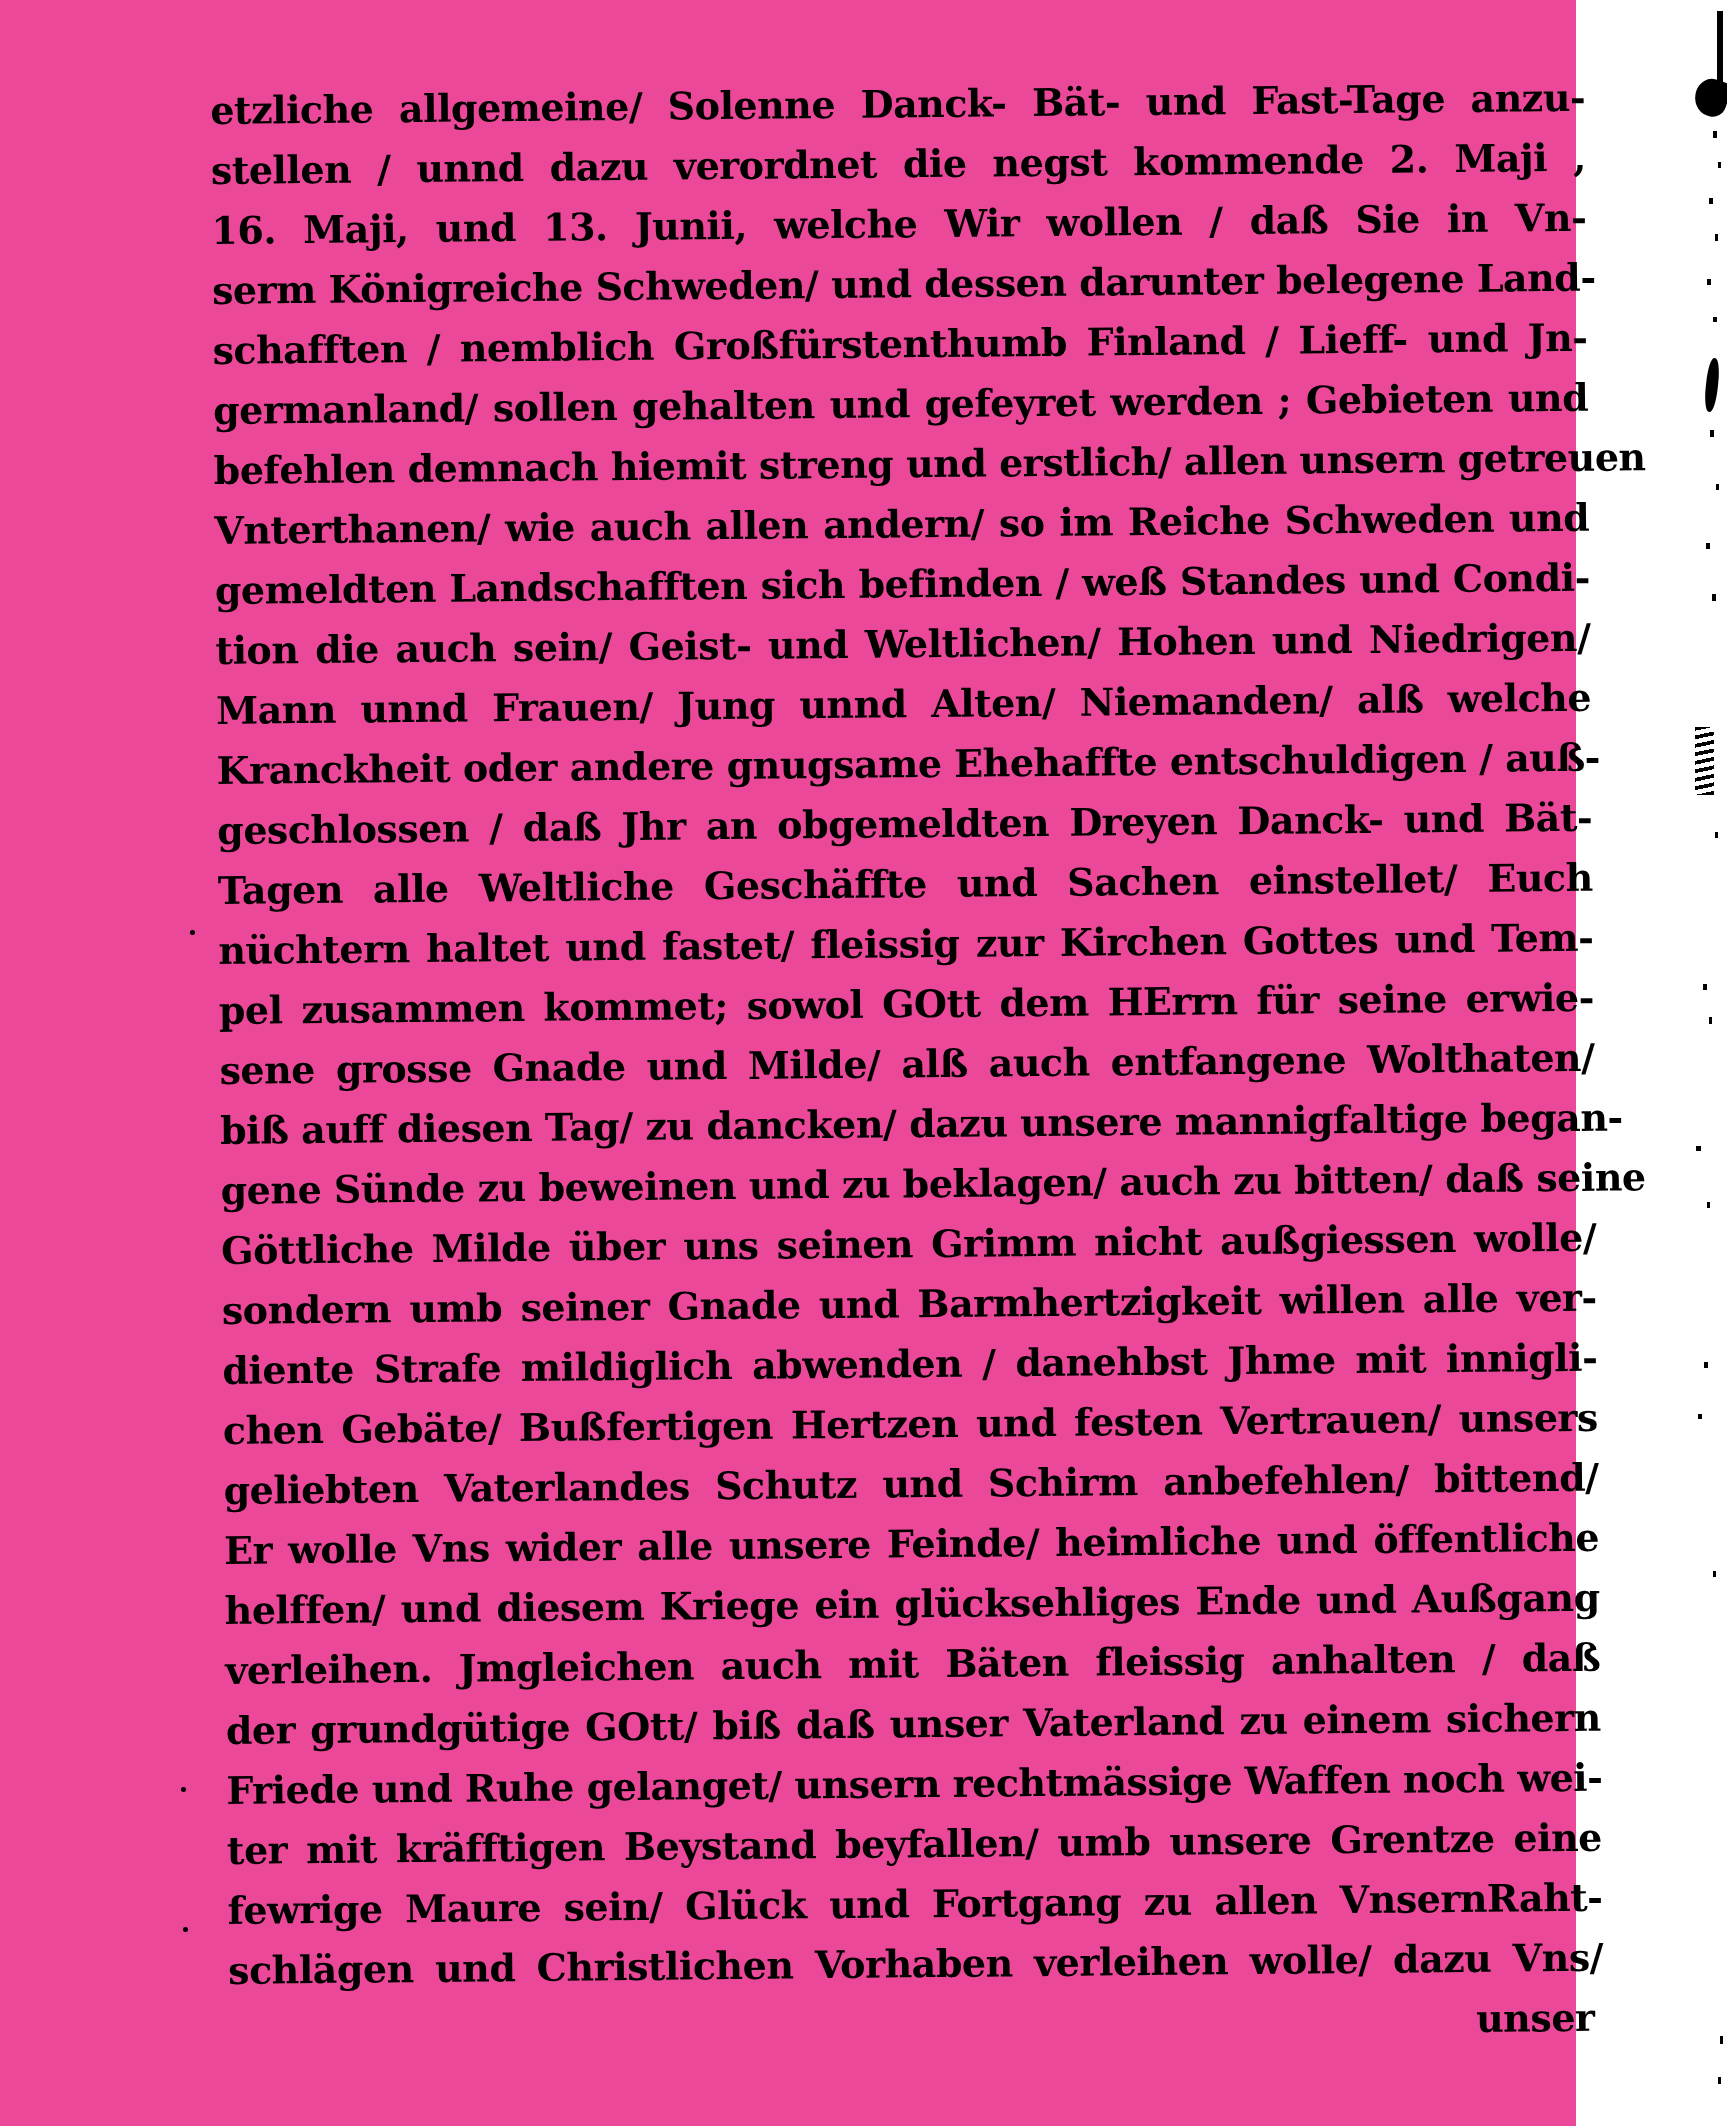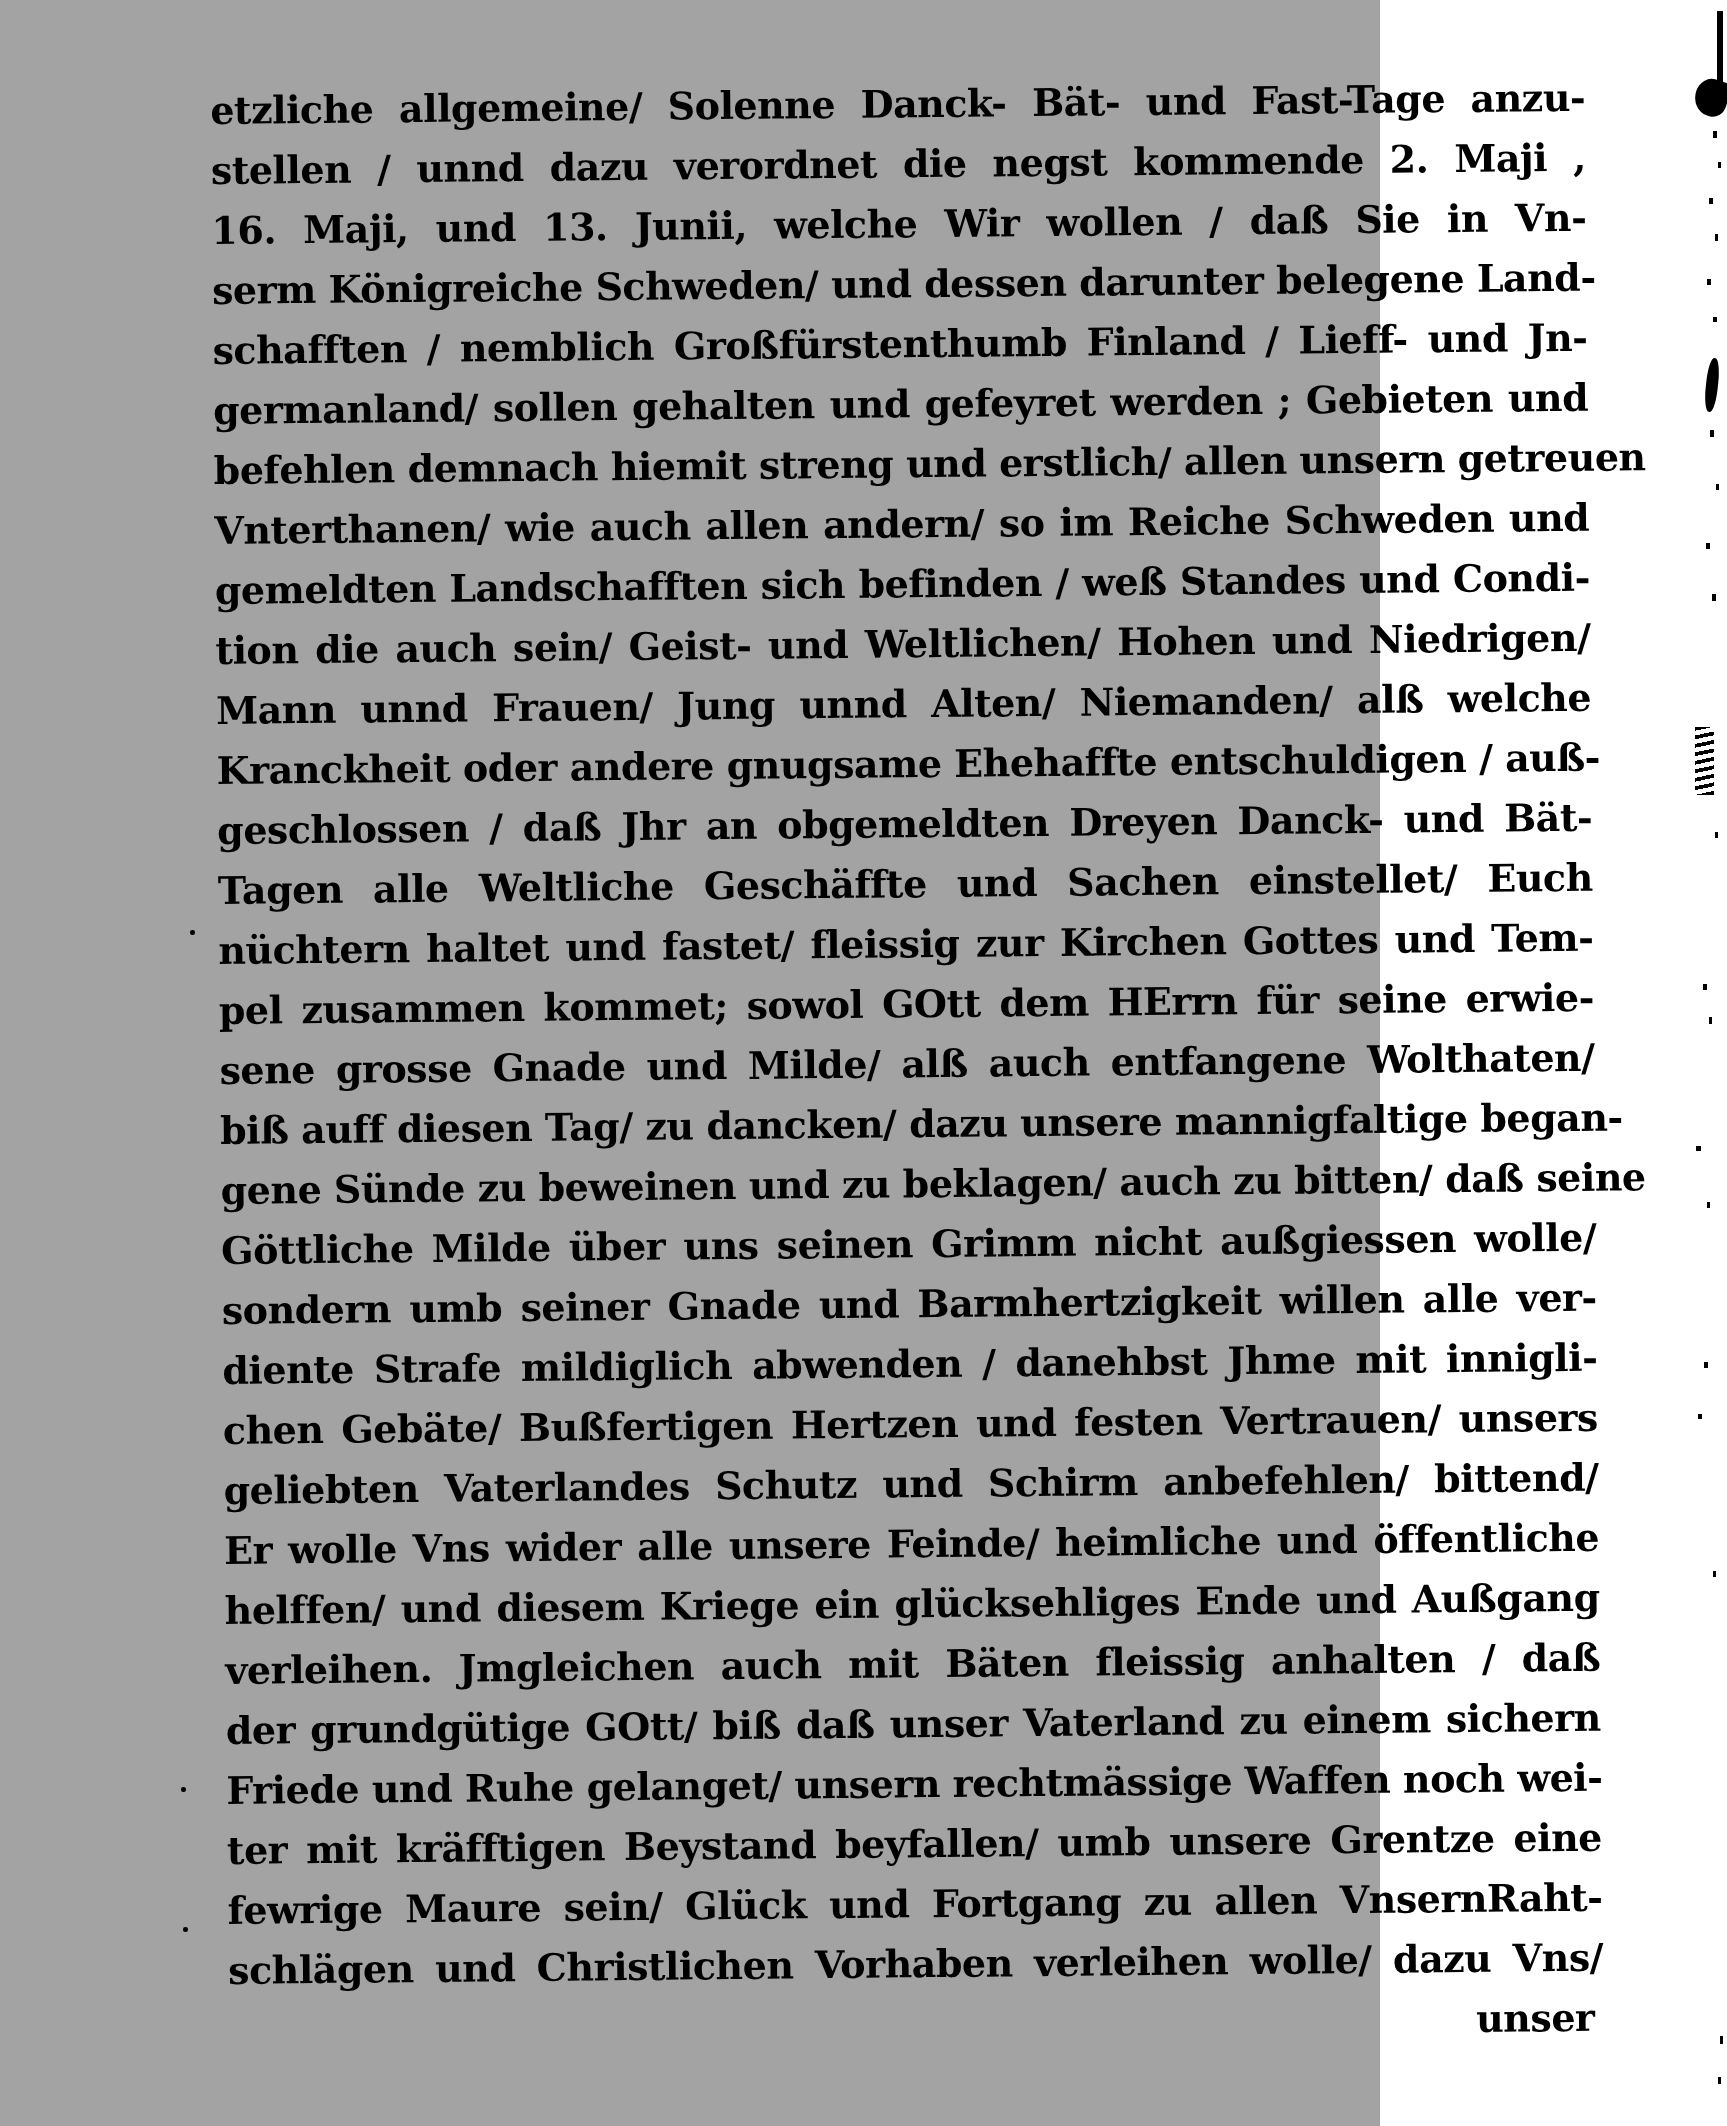--- a/index.html
+++ b/index.html
@@ -5,23 +5,23 @@
   html, body {
     margin: 0;
     padding: 0;
     width: 1728px;
     height: 2126px;
     background: #ffffff;
     overflow: hidden;
   }
   .page {
     position: relative;
-    width: 1380px;
+    width: 1576px;
     height: 2126px;
-    background: #a3a3a3;
+    background: #ec4899;
     color: #000000;
   }
   .text-block {
     position: absolute;
     left: 210px;
     top: 81px;
     width: 1375px;
     transform: rotate(-0.55deg);
     transform-origin: 0 0;
     font-family: "DejaVu Serif", serif;

